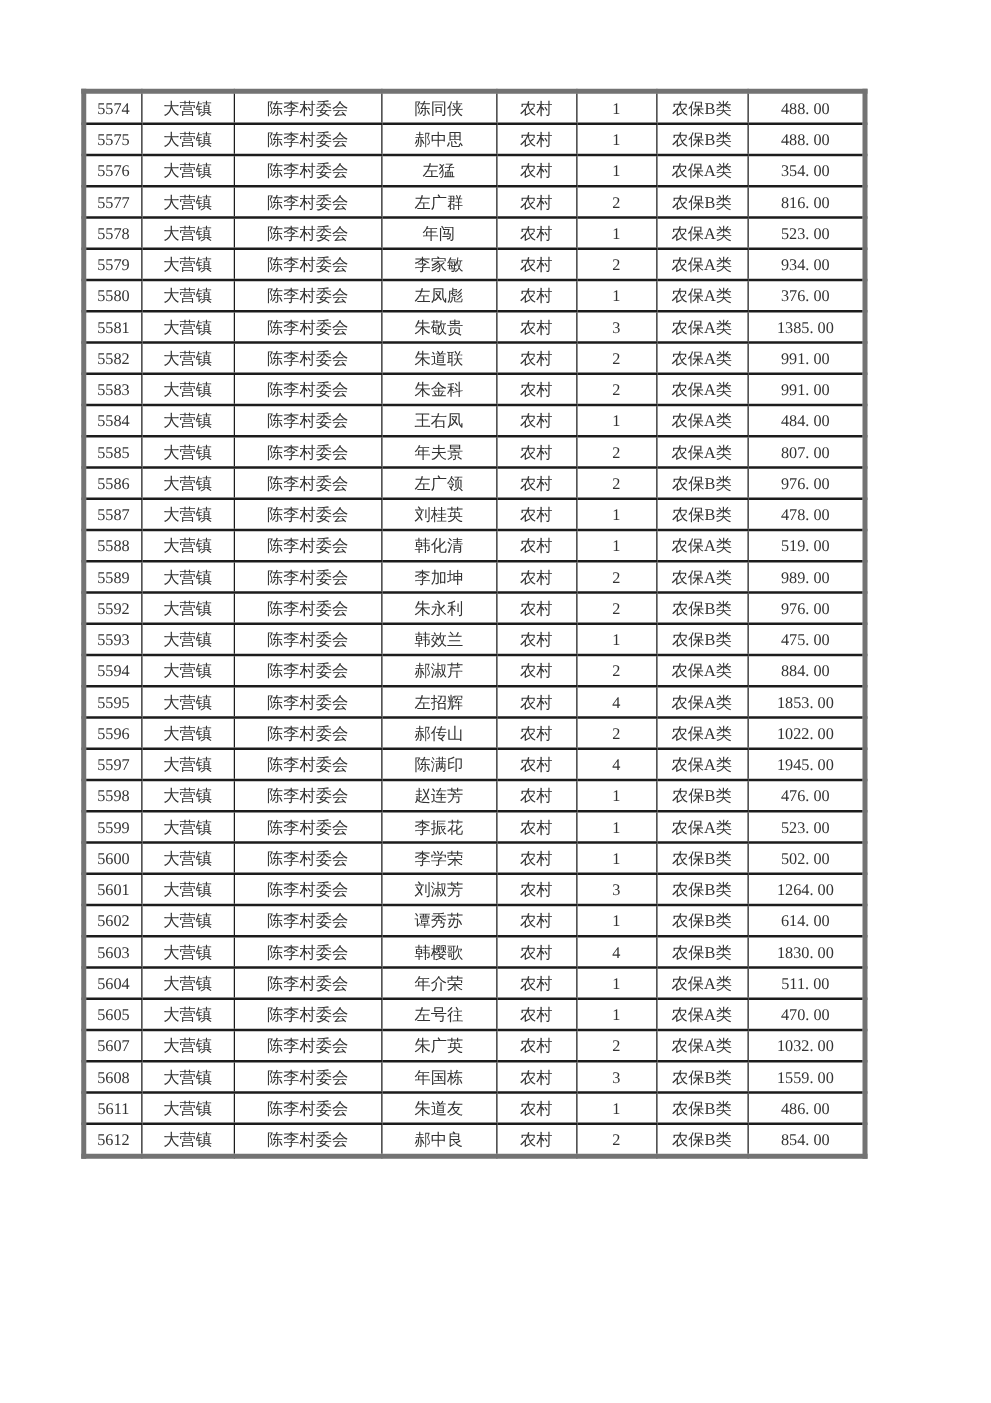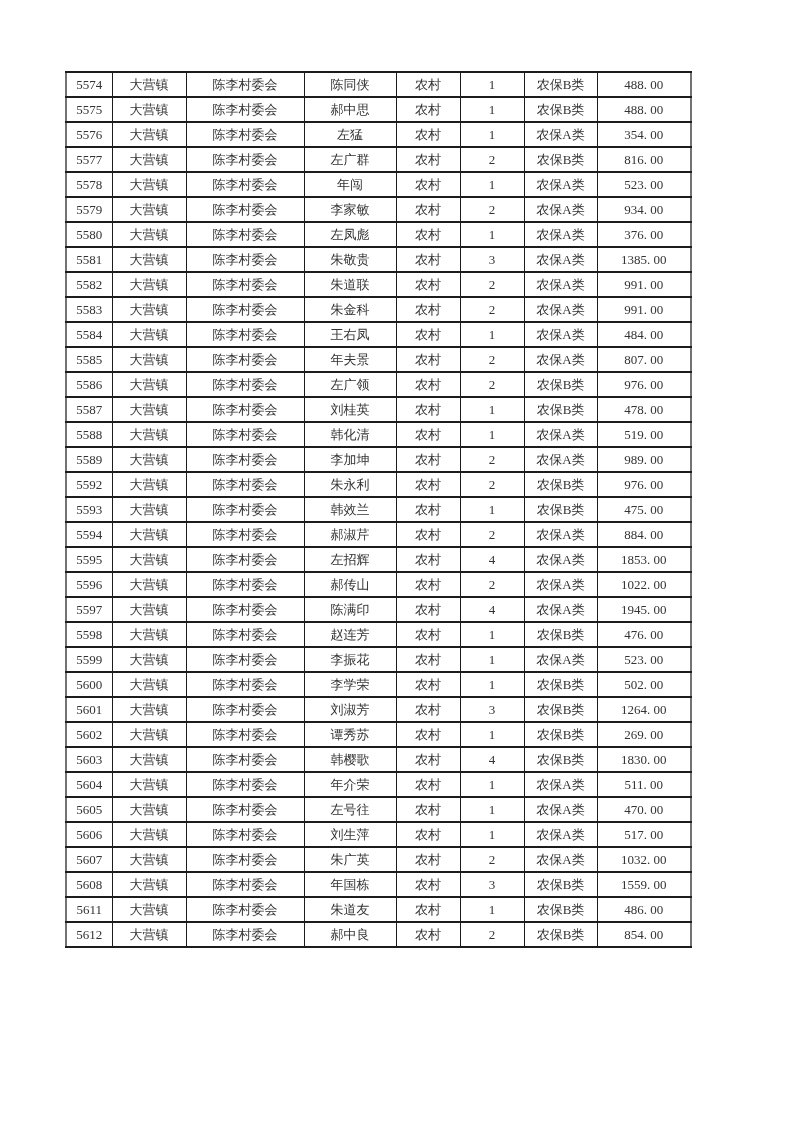--- a/index.html
+++ b/index.html
@@ -15,21 +15,21 @@
   }
   .sheet {
     position: absolute;
     left: 65px;
     top: 71px;
   }
   table.roster {
     border-collapse: collapse;
     table-layout: fixed;
     width: 625px;
-    border: 2px solid #737373;
+    border: 4px solid #737373;
   }
   table.roster td {
     border-left: 1px solid #1c1c1c;
     border-right: 1px solid #1c1c1c;
     border-top: 2px solid #1c1c1c;
     border-bottom: 2px solid #1c1c1c;
     height: 23px;
     line-height: 23px;
     text-align: center;
     vertical-align: middle;
@@ -317,21 +317,21 @@
           <td>1264. 00</td>
         </tr>
         <tr>
           <td>5602</td>
           <td>大营镇</td>
           <td>陈李村委会</td>
           <td>谭秀苏</td>
           <td>农村</td>
           <td>1</td>
           <td>农保B类</td>
-          <td>269. 00</td>
+          <td>614. 00</td>
         </tr>
         <tr>
           <td>5603</td>
           <td>大营镇</td>
           <td>陈李村委会</td>
           <td>韩樱歌</td>
           <td>农村</td>
           <td>4</td>
           <td>农保B类</td>
           <td>1830. 00</td>
@@ -348,30 +348,20 @@
         </tr>
         <tr>
           <td>5605</td>
           <td>大营镇</td>
           <td>陈李村委会</td>
           <td>左号往</td>
           <td>农村</td>
           <td>1</td>
           <td>农保A类</td>
           <td>470. 00</td>
-        </tr>
-        <tr>
-          <td>5606</td>
-          <td>大营镇</td>
-          <td>陈李村委会</td>
-          <td>刘生萍</td>
-          <td>农村</td>
-          <td>1</td>
-          <td>农保A类</td>
-          <td>517. 00</td>
         </tr>
         <tr>
           <td>5607</td>
           <td>大营镇</td>
           <td>陈李村委会</td>
           <td>朱广英</td>
           <td>农村</td>
           <td>2</td>
           <td>农保A类</td>
           <td>1032. 00</td>

